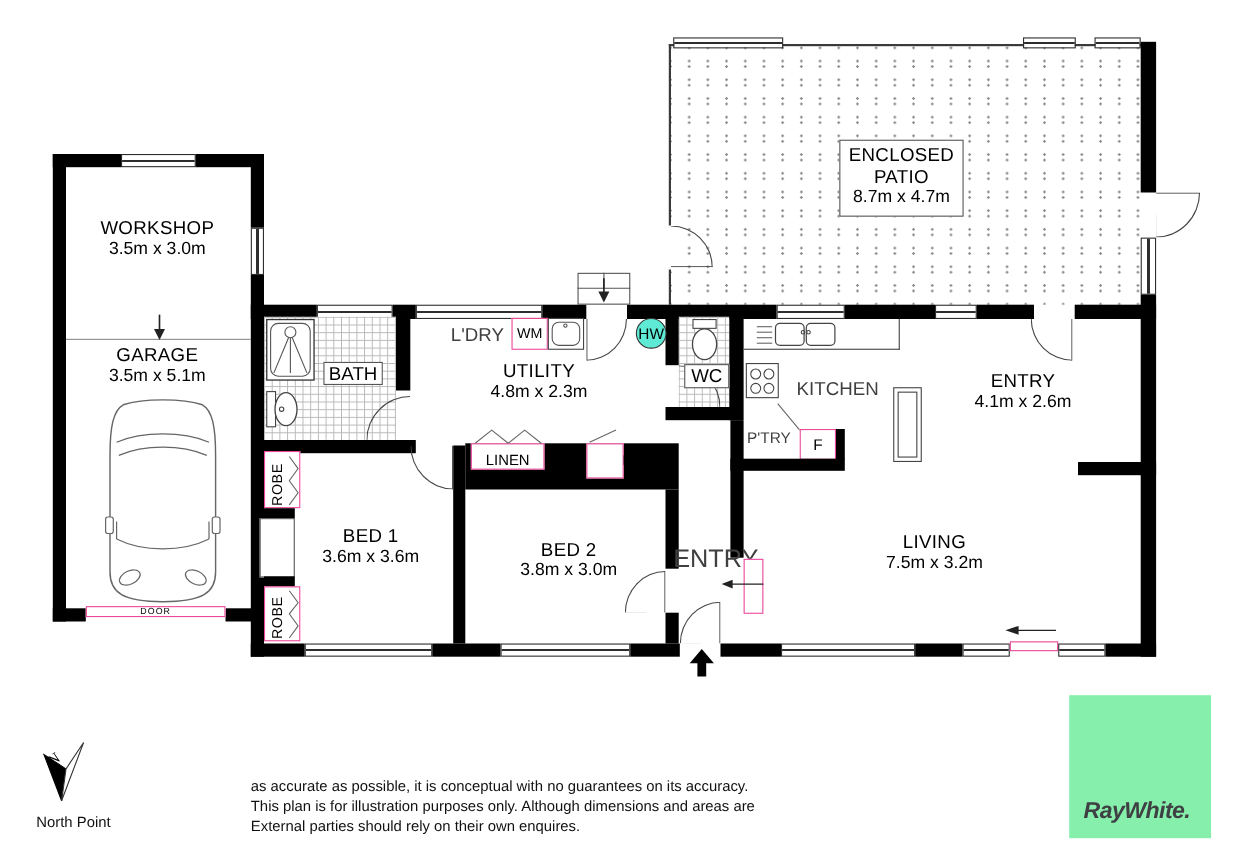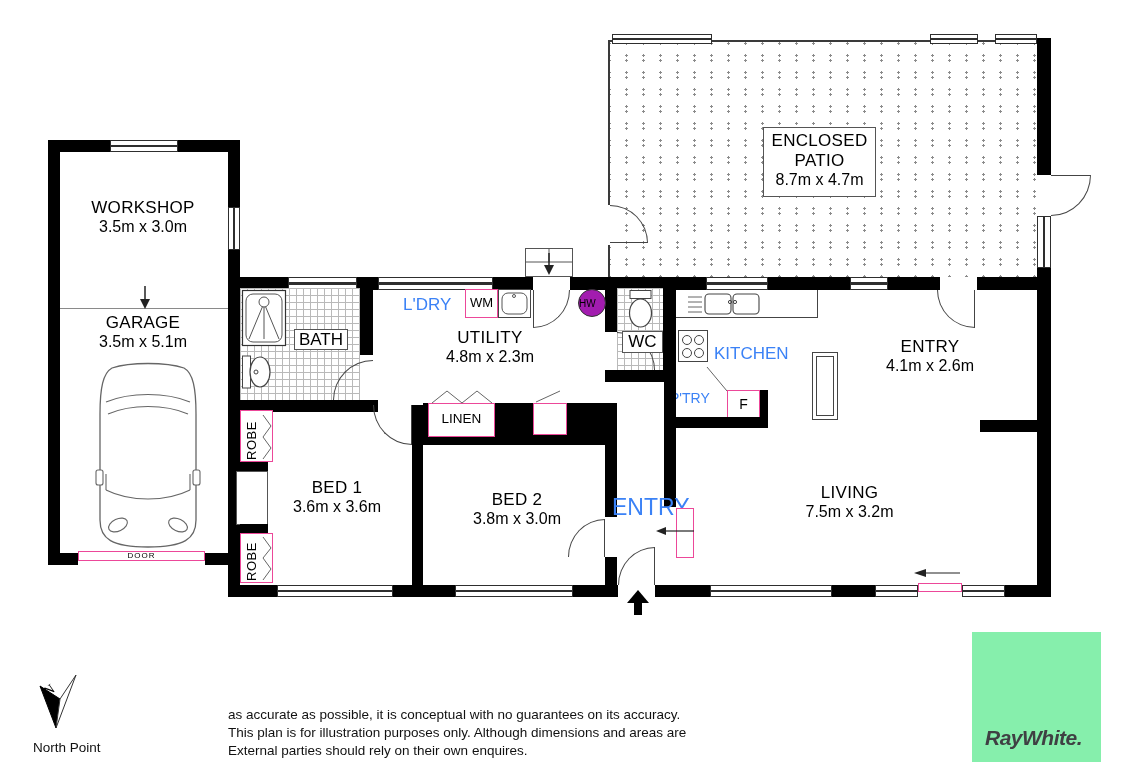--- a/index.html
+++ b/index.html
@@ -19,25 +19,25 @@
 
   .patio { position:absolute; left:608px; top:40px; width:431px; height:237px;
     border-top:2px solid #3a3a3a; border-left:2px solid #3a3a3a; background-color:#fff;
     background-image:radial-gradient(circle,#8b8b8b 1.1px, transparent 1.3px),radial-gradient(circle,#8b8b8b 1.1px, transparent 1.3px);
     background-size:17px 17px,17px 17px; background-position:8px 5px,8px 10px; }
 
   .rlabel { position:absolute; text-align:center; color:#000; line-height:1.18; }
   .rname { display:block; font-size:17px; letter-spacing:.3px; }
   .rdims { display:block; font-size:16px; }
   .labelbox { position:absolute; background:#fff; border:1px solid #555; text-align:center; color:#000; }
-  .slabel { position:absolute; color:#3b82f6; }
+  .slabel { position:absolute; color:#404040; text-align:center; }
 
   .vtext { writing-mode:vertical-rl; transform:rotate(180deg); font-size:13px; letter-spacing:.5px; }
-  .circle { position:absolute; border:1.2px solid #333; border-radius:50%; background:#a21caf;
-            display:flex; align-items:center; font-size:10px; }
+  .circle { position:absolute; border:1.2px solid #333; border-radius:50%; background:#5eead4;
+            display:flex; align-items:center; justify-content:center; font-size:14px; }
   svg { position:absolute; overflow:visible; }
 
   .footer-title { position:absolute; left:228px; top:670px; font-size:21px; font-weight:bold; color:#000; }
   .footer-disc { position:absolute; left:228px; top:706px; font-size:13.5px; color:#111; line-height:18px; }
   .north-caption { position:absolute; left:33px; top:740px; font-size:13.5px; color:#111; }
   .logo { position:absolute; left:972px; top:632px; width:129px; height:130px; background:#86efac; }
   .logo-text { position:absolute; left:13px; bottom:12px; font-size:21px; font-weight:bold; font-style:italic;
                letter-spacing:-.5px; color:#3F4043; }
 </style>
 </head>
@@ -182,21 +182,21 @@
     <circle cx="16" cy="7" r="1.5" fill="none" stroke="#555" stroke-width="1"></circle>
   </svg>
   <div class="rlabel" style="left:430px;top:328px;width:120px;">
     <span class="rname">UTILITY</span>
     <span class="rdims">4.8m x 2.3m</span>
   </div>
 
   <div class="arc" style="left:373px;top:405px;width:39px;height:40px;border-bottom:1.5px solid #444;border-left:1.5px solid #444;border-bottom-left-radius:100% 100%;border-right:1px solid #444;"></div>
 
   <div class="wall" style="left:423px;top:403px;width:194px;height:42px;"></div>
-  <div class="thinbox" style="left:428px;top:403px;width:67px;height:34px;font-size:13.5px;text-align:center;line-height:30px;">
+  <div class="thinbox" style="left:428px;top:403px;width:67px;height:24px;font-size:13.5px;text-align:center;line-height:30px;">
     <span>LINEN</span>
   </div>
   <svg style="left:430px;top:389px;" width="64" height="15">
     <polyline points="2,14 17,2 32,14" fill="none" stroke="#666" stroke-width="1"></polyline>
     <polyline points="32,14 47,2 62,14" fill="none" stroke="#666" stroke-width="1"></polyline>
   </svg>
   <div class="thinbox" style="left:533px;top:403px;width:29px;height:32px;font-size:13px;text-align:center;line-height:30px;padding-left:32px;">
     <span>BR</span>
   </div>
   <svg style="left:534px;top:389px;" width="30" height="15">

